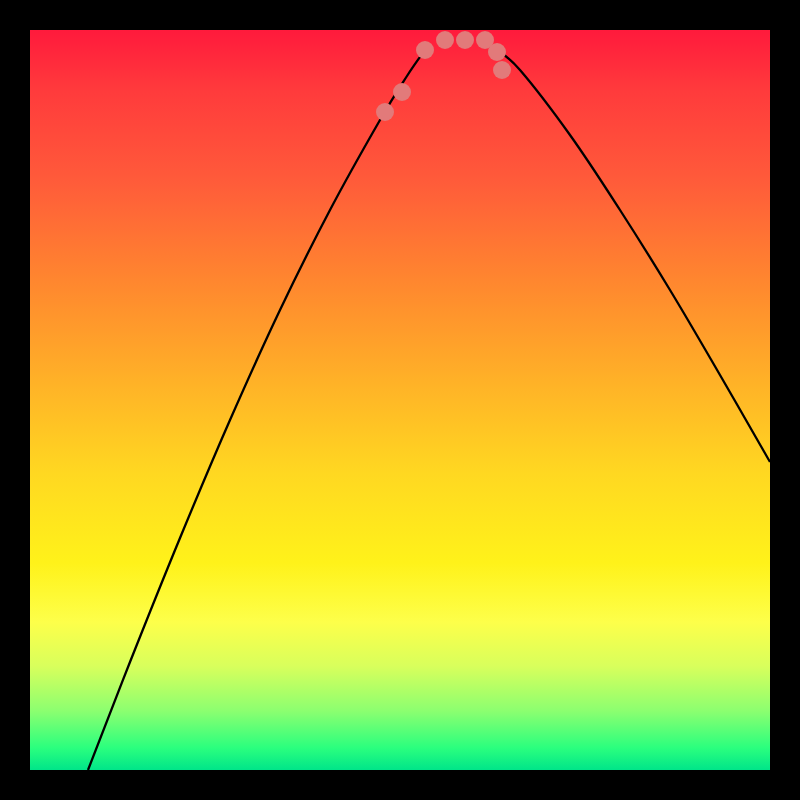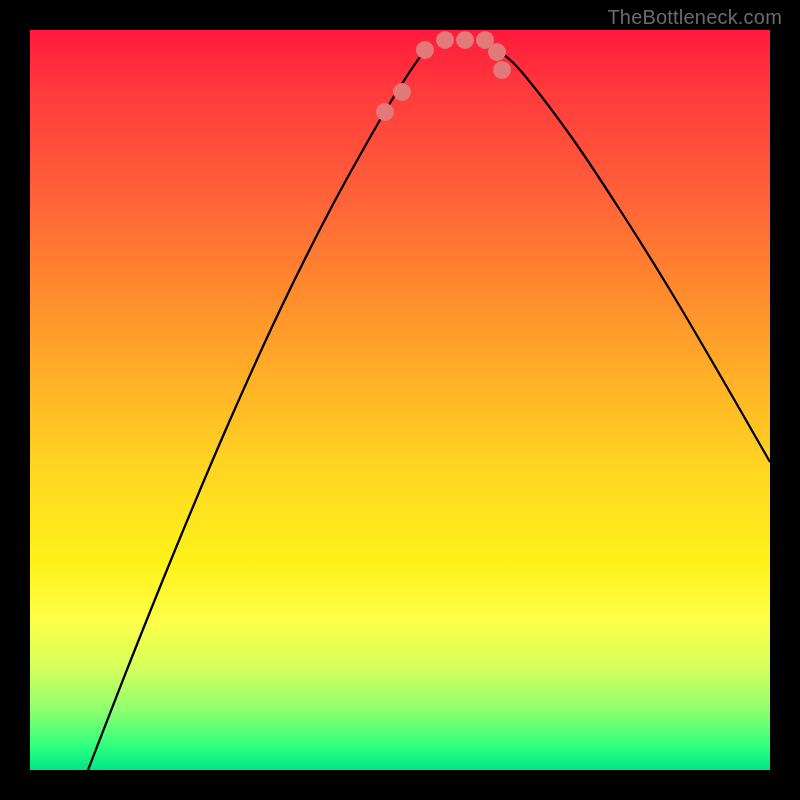--- a/index.html
+++ b/index.html
@@ -75,14 +75,13 @@
         <circle cx="372" cy="62" r="9" fill="#e27a7a"></circle>
         <circle cx="395" cy="20" r="9" fill="#e27a7a"></circle>
         <circle cx="415" cy="10" r="9" fill="#e27a7a"></circle>
         <circle cx="435" cy="10" r="9" fill="#e27a7a"></circle>
         <circle cx="455" cy="10" r="9" fill="#e27a7a"></circle>
         <circle cx="467" cy="22" r="9" fill="#e27a7a"></circle>
         <circle cx="472" cy="40" r="9" fill="#e27a7a"></circle>
       </g>
   </svg>
 
-  <div class="watermark">TheBottleneck.com</div>
 </div>
 
 </body></html>

